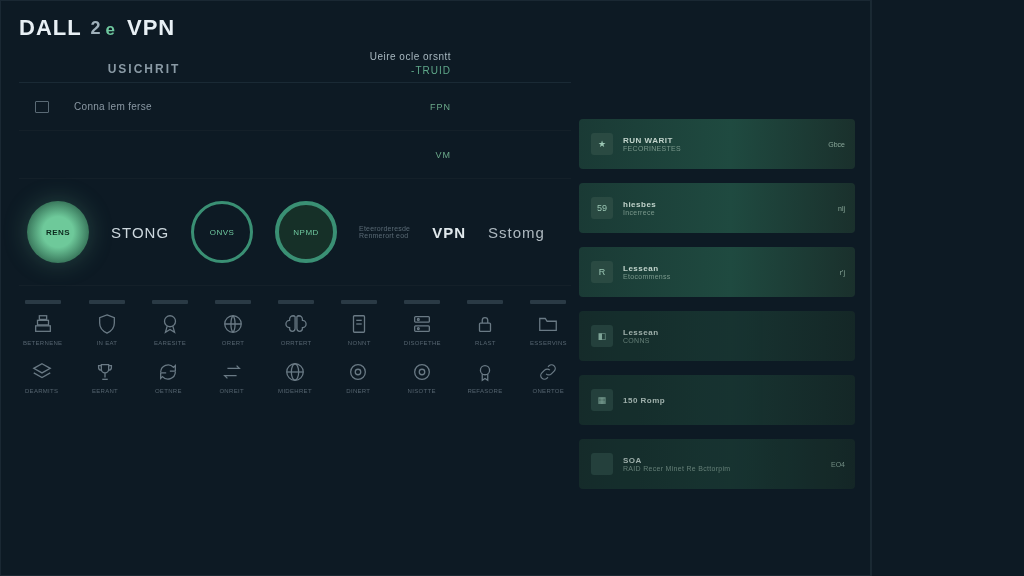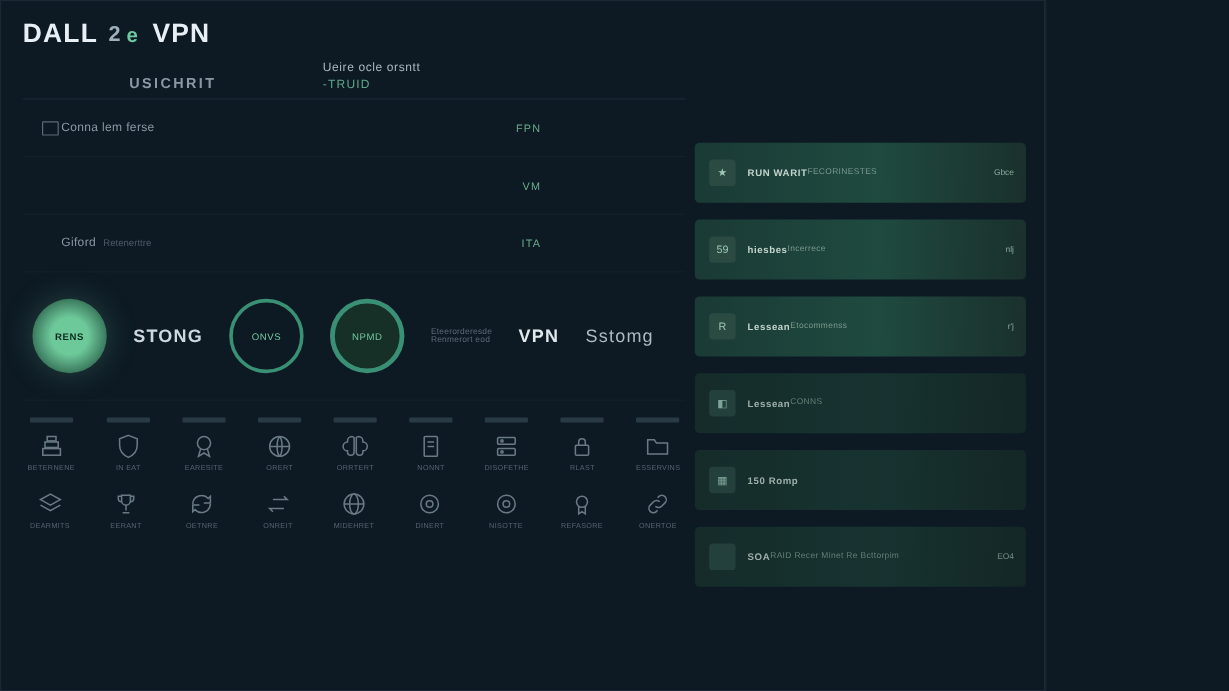--- a/index.html
+++ b/index.html
@@ -8,61 +8,61 @@
 .brand{position:absolute;top:14px;left:18px;font-size:22px;font-weight:700;letter-spacing:1px}
 .brand .d{color:#e8f0f5}
 .brand .two{color:#9fb0ba;font-size:18px;vertical-align:1px;margin:0 2px}
 .brand .e{color:#6fc89f;font-size:17px;margin-left:2px}
 .brand .vpn{color:#e8f0f5;margin-left:4px}
 
 .main{position:absolute;left:18px;top:50px;right:300px;bottom:0}
 
 .topbar{display:flex;align-items:flex-end;border-bottom:1px solid #1a2a35;padding-bottom:6px;margin-bottom:0}
 .topbar .heading-col{flex:0 0 250px;text-align:center}
-.topbar .center-col{flex:1;text-align:left}
+.topbar .center-col{flex:1;text-align:right}
 .title-small{font-size:10px;color:#a8b8c0;letter-spacing:.5px}
 .subtitle-green{font-size:10px;color:#5fa88a;letter-spacing:1px;margin-top:3px}
 .tab-light{font-size:12px;color:#8a9aa5;letter-spacing:2px;font-weight:700}
 
 .rows{margin-top:0}
 .row{display:flex;align-items:center;height:48px;border-bottom:1px solid #142029}
-.row .left{flex:0 0 250px;display:flex;align-items:center;gap:2px;padding-left:16px}
+.row .left{flex:0 0 250px;display:flex;align-items:center;gap:25px;padding-left:16px}
 .row .mid{flex:1;text-align:right;font-size:9px;color:#6ba98a;letter-spacing:1px}
 .row-icon{width:14px;height:12px;display:inline-block}
 .row-icon.doc{border:1px solid #5a6a75;border-radius:1px}
 .row-icon.bar{background:#5a6a75;height:8px;width:16px;border-radius:1px}
 .row-label{font-size:10px;color:#8a98a3;letter-spacing:.3px}
 .row-sublabel{font-size:8px;color:#4a5a65;margin-left:4px}
 
 .circles{display:flex;align-items:center;gap:22px;margin-top:22px;padding-left:8px;padding-bottom:22px;border-bottom:1px solid #142029}
 .circle-wrap{display:flex;flex-direction:column;align-items:center;gap:6px}
 .circle{width:62px;height:62px;border-radius:50%;display:flex;align-items:center;justify-content:center;position:relative}
 .circle.c1{background:radial-gradient(circle,#6ec99a 35%,#3b7a5e 70%,#1a3b2e 100%);box-shadow:0 0 25px rgba(110,201,154,.25)}
 .circle.c1 .inner-label{font-size:8px;color:#0d2a1e;font-weight:700;letter-spacing:.5px}
 .circle.ring{border:3px solid #3a9074;background:transparent}
 .circle.ring2{border:4px solid #3a9074;background:#163028}
 .ring .inner-label,.ring2 .inner-label{font-size:8px;color:#6fc89f;letter-spacing:.5px}
-.big-label{font-size:15px;color:#cdd8de;font-weight:700;letter-spacing:1px}
+.big-label{font-size:15px;color:#cdd8de;font-weight:400;letter-spacing:1px}
 .desc{font-size:7px;color:#5a6a75;letter-spacing:.2px;max-width:80px;text-align:left}
 .vpn-label{font-size:15px;color:#e0e8ec;font-weight:700;letter-spacing:1px}
 .stomg{font-size:15px;color:#aeb9c0;font-weight:400;letter-spacing:1px}
 
 .grid{margin-top:14px;padding:0 4px}
 .grid-row{display:flex;gap:26px;margin-bottom:14px}
 .grid-item{flex:1;display:flex;flex-direction:column;align-items:center;gap:4px}
 .grid-bar{height:4px;width:36px;background:#2a3a45;border-radius:1px;margin-bottom:4px}
 .grid-icon{width:24px;height:24px;display:flex;align-items:center;justify-content:center;color:#7a8a95}
 .grid-icon svg{width:22px;height:22px;stroke:#6a7a85;fill:none;stroke-width:1.4}
 .grid-label{font-size:6px;color:#55646f;letter-spacing:.3px}
 
 .side{position:absolute;right:16px;top:118px;width:276px;display:flex;flex-direction:column;gap:14px}
 .card{background:linear-gradient(92deg,#1a3a35 0%,#1f4a40 55%,#1a302c 100%);border-radius:4px;height:50px;display:flex;align-items:center;padding:0 12px;gap:10px;position:relative}
 .card.faded{background:linear-gradient(92deg,#17302c 0%,#1a3a34 55%,#162a27 100%);opacity:.8}
 .card-icon{width:22px;height:22px;border-radius:3px;background:#2a4a42;display:flex;align-items:center;justify-content:center;font-size:9px;color:#9cc8b5}
-.card-text{display:flex;flex-direction:row;gap:0;flex:1}
+.card-text{display:flex;flex-direction:column;gap:0;flex:1}
 .card-title{font-size:8px;color:#c2d4cc;letter-spacing:.5px;font-weight:600}
 .card-sub{font-size:7px;color:#7a988c;letter-spacing:.3px}
 .card-right{font-size:7px;color:#8aa89a;position:absolute;right:10px}
 
 .divider-v{position:absolute;right:0;top:0;bottom:0;width:1px;background:#1a2a33}
 </style>
 </head>
 <body>
 
 <div class="frame">
@@ -91,29 +91,20 @@
           <span class="row-icon doc"></span>
           <span class="row-label">Conna lem ferse</span>
         </div>
         <div class="mid">FPN</div>
         <div style="flex:0 0 120px"></div>
       </div>
       <div class="row">
         <div class="mid">VM</div>
         <div style="flex:0 0 120px"></div>
       </div>
-      <div class="row">
-        <div class="left">
-          <span style="width:14px"></span>
-          <span class="row-label">Giford</span>
-          <span class="row-sublabel">Retenerttre</span>
-        </div>
-        <div class="mid">ITA</div>
-        <div style="flex:0 0 120px"></div>
-      </div>
     </div>
 
     <div class="circles">
       <div class="circle-wrap">
         <div class="circle c1">
           <span class="inner-label">RENS</span>
         </div>
       </div>
       <div class="big-label">STONG</div>
       <div class="circle-wrap">

